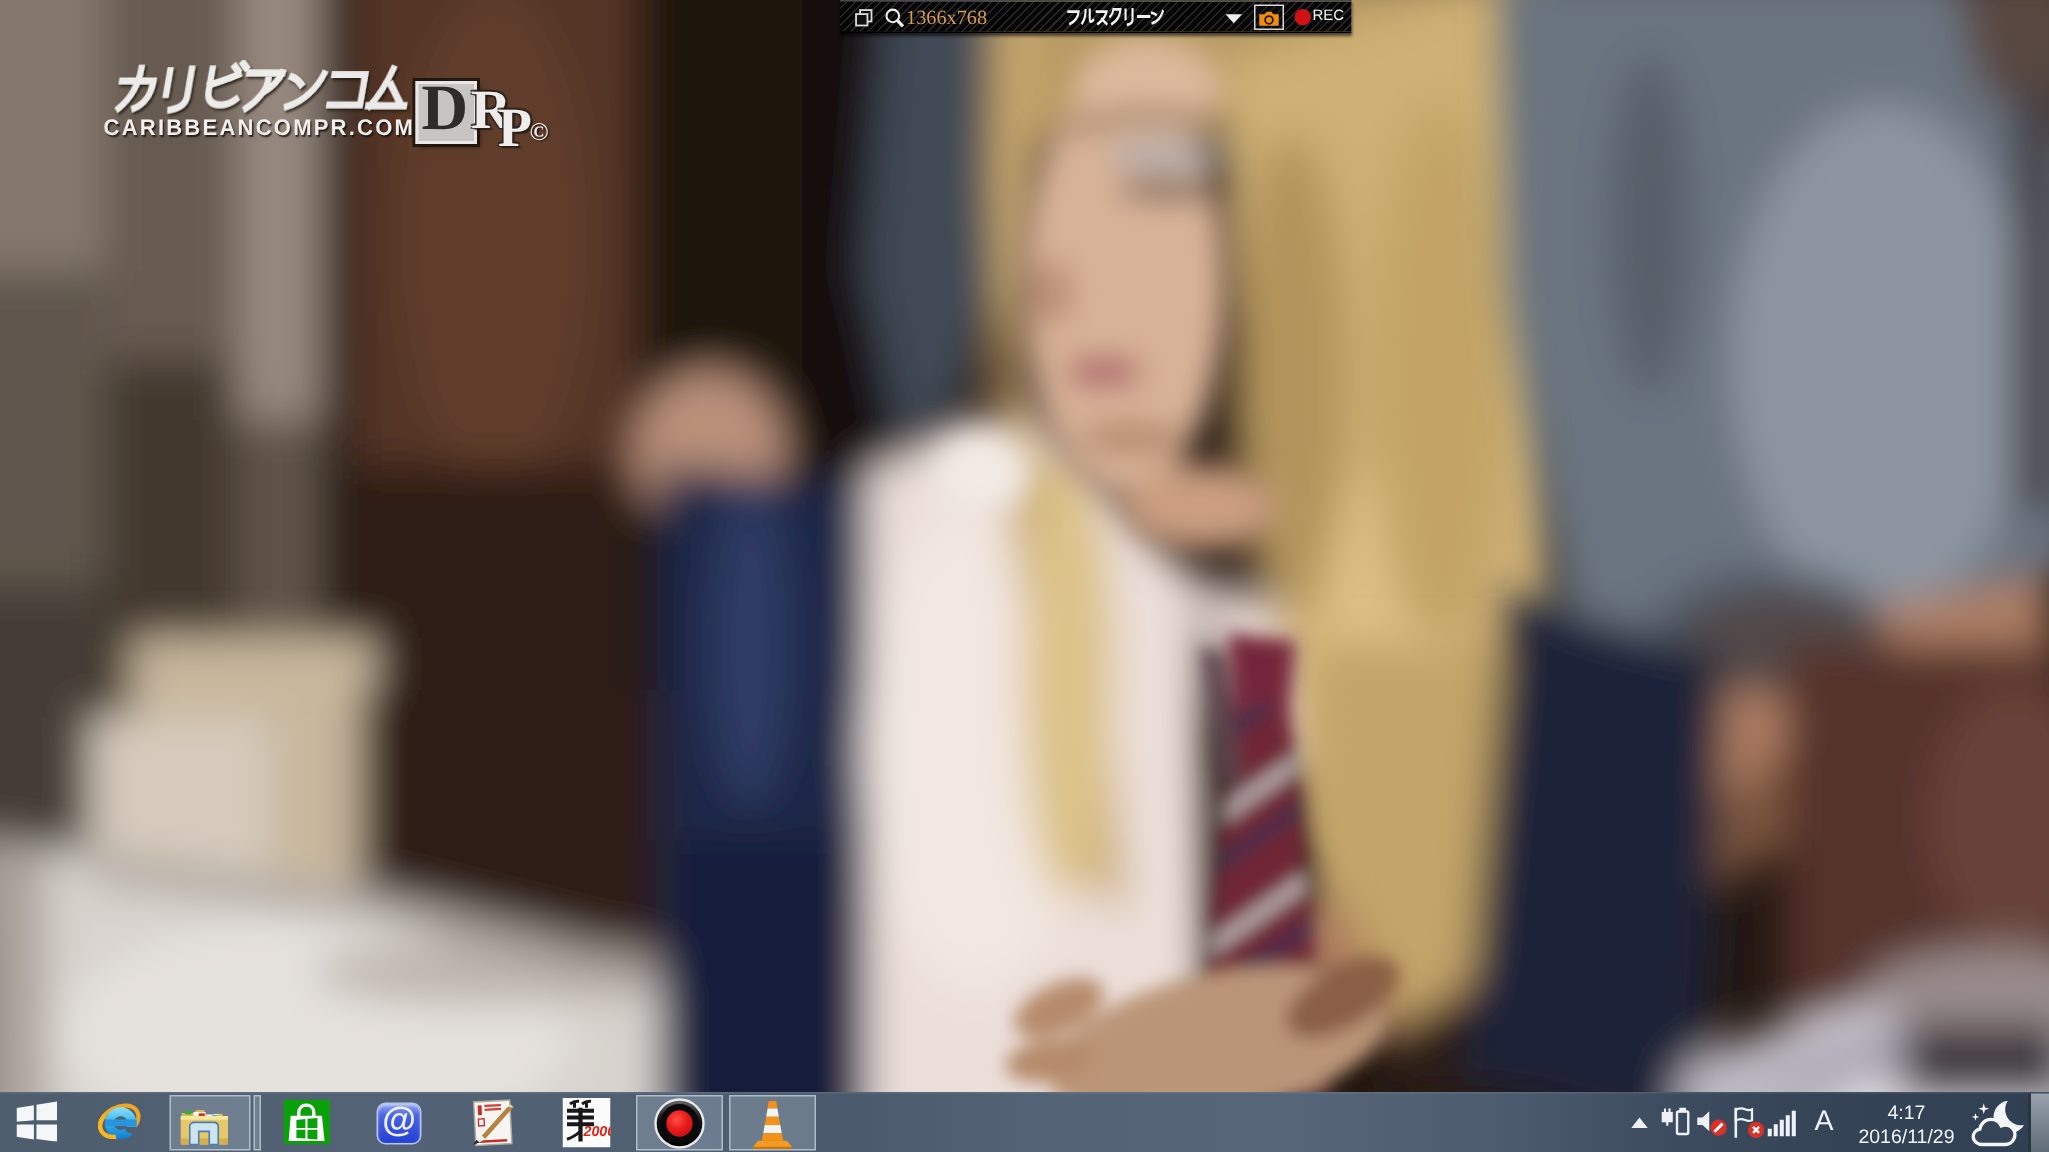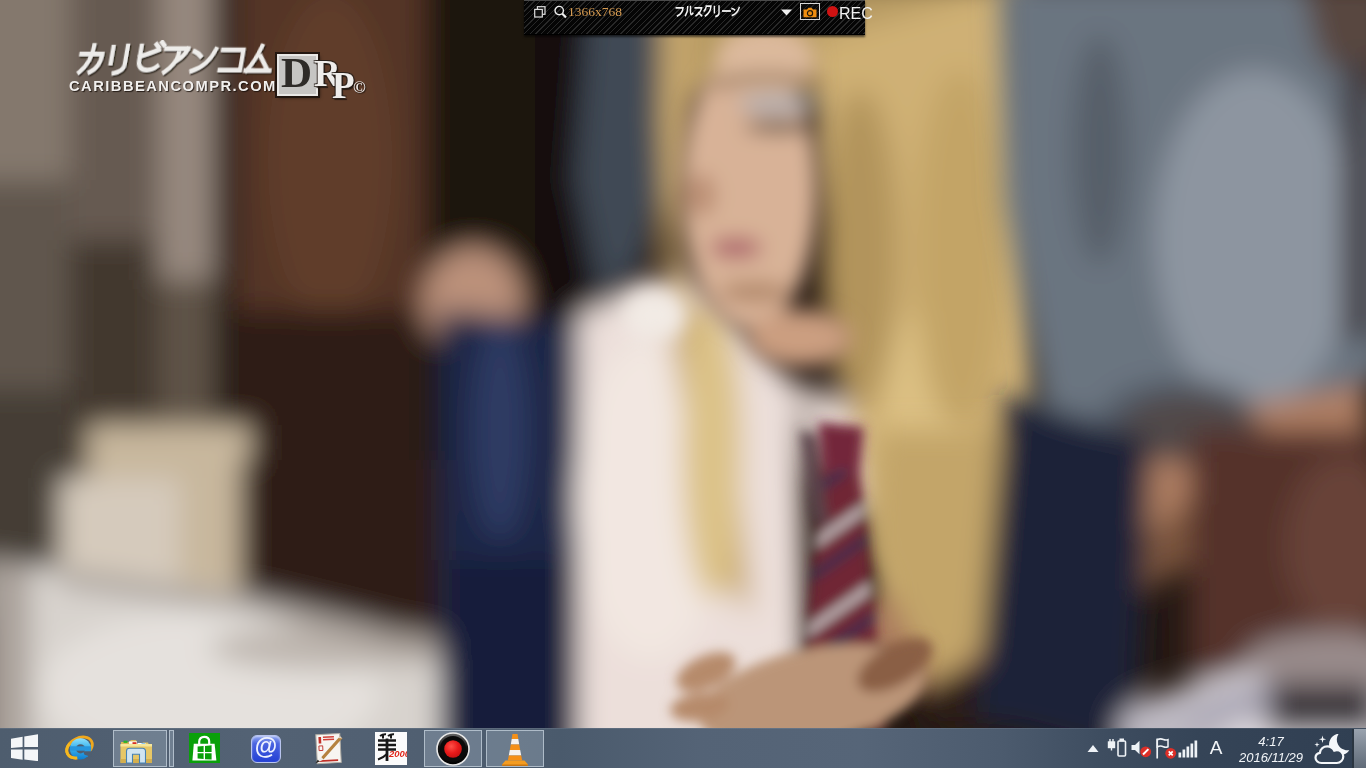--- a/index.html
+++ b/index.html
@@ -152,21 +152,21 @@
 </svg>
 <div class="abs" style="left:1px;top:41px;font-weight:bold;font-size:15px;letter-spacing:1.5px;color:#f2f0ee;text-shadow:1px 1px 1px rgba(20,12,8,0.8);transform:scale(0.98,1);transform-origin:0 0;">CARIBBEANCOMPR.COM</div>
 </div>
 <div class="abs" style="left:277px;top:53px;width:100px;height:50px;font-family:'Liberation Serif',serif;">
 <div class="abs" style="left:0;top:1px;width:41px;height:42px;background:#c6c5c3;border:2px solid #e9e8e6;box-shadow:0 0 0 2px rgba(30,20,14,0.9),2px 2px 3px rgba(0,0,0,0.5);"></div>
 <div class="abs" style="left:4px;top:-5px;font-size:43px;font-weight:bold;color:#2e2b28;">D</div>
 <div class="abs" style="left:37px;top:-1px;font-size:37px;font-weight:bold;color:#efedeb;text-shadow:-1px -1px 0 rgba(42,33,28,0.75),1px -1px 0 rgba(42,33,28,0.75),-1px 1px 0 rgba(42,33,28,0.75),1.5px 1.5px 1px rgba(28,20,15,0.85);">R</div>
 <div class="abs" style="left:55px;top:11px;font-size:37px;font-weight:bold;color:#efedeb;text-shadow:-1px -1px 0 rgba(42,33,28,0.75),1px -1px 0 rgba(42,33,28,0.75),-1px 1px 0 rgba(42,33,28,0.75),1.5px 1.5px 1px rgba(28,20,15,0.85);">P</div>
 <div class="abs" style="left:76px;top:25px;font-size:17px;font-weight:bold;color:#efedeb;text-shadow:1px 1px 1px #1c140f;">©</div>
 </div>
-<div class="abs" style="left:524px;top:0;width:341px;height:35px;background:repeating-linear-gradient(135deg,#050505 0px,#050505 3px,#282828 3px,#282828 4px);border-top:1px solid #4a4a4a;border-bottom:1px solid #000;box-shadow:0 2px 2px rgba(0,0,0,0.6);">
+<div class="abs" style="left:560px;top:0;width:341px;height:22px;background:repeating-linear-gradient(135deg,#050505 0px,#050505 3px,#282828 3px,#282828 4px);border-top:1px solid #4a4a4a;border-bottom:1px solid #000;box-shadow:0 2px 2px rgba(0,0,0,0.6);">
 <svg class="abs" style="left:10px;top:5px" width="12" height="12" viewBox="0 0 12 12" fill="none" stroke="#dddddd" stroke-width="1.2">
 <rect x="3.4" y="0.7" width="7.6" height="7.6"></rect>
         <rect x="0.7" y="3.4" width="7.6" height="7.6" fill="#111"></rect>
 </svg>
 <svg class="abs" style="left:29px;top:4px" width="15" height="15" viewBox="0 0 15 15" fill="none" stroke="#eeeeee">
 <circle cx="6.2" cy="5.6" r="4.2" stroke-width="1.4"></circle>
         <path d="M9.4,8.8 L13,12.6" stroke-width="2.2"></path>
 </svg>
 <div class="abs" style="left:44px;top:3px;font-family:'Liberation Serif',serif;font-size:13.5px;color:#d79c52;">1366x768</div>
 <svg class="abs" style="left:151px;top:4px" width="66" height="15" viewBox="0 0 66 15" fill="none" stroke="#f2f2f2" stroke-width="4.6" stroke-linecap="square">
@@ -195,21 +195,21 @@
 <svg class="abs" style="left:257px;top:8px" width="11" height="7" viewBox="0 0 11 7">
         <polygon points="0,0.5 11,0.5 5.5,6.5" fill="#f0f0f0"></polygon>
       </svg>
 <div class="abs" style="left:276px;top:2px;width:20px;height:17px;border:1px solid #d8d8d8;background:rgba(20,20,20,0.3);">
 <svg class="abs" style="left:2px;top:2.5px" width="14" height="11" viewBox="0 0 14 11">
           <path d="M0.5,2.5 H4 L5.5,0.8 H8.5 L10,2.5 H13.5 V10.2 H0.5 Z" fill="#ef8d10"></path>
           <circle cx="7" cy="6.3" r="2.6" fill="#ef8d10" stroke="#241a08" stroke-width="1.2"></circle>
         </svg>
 </div>
 <div class="abs" style="left:303px;top:5px;width:11px;height:11px;border-radius:50%;background:#cf1212;"></div>
-<div class="abs" style="left:315px;top:4px;font-size:16px;color:#f2f2f2;">REC</div>
+<div class="abs" style="left:315px;top:4px;font-size:10px;color:#f2f2f2;">REC</div>
 </div>
 <div class="abs" id="tb" style="left:0;top:728px;width:1366px;height:40px;background:linear-gradient(90deg,#4e5d6e 0px,#505f71 120px,#536274 250px,#505f71 420px,#4a5a6c 560px,#546376 700px,#566578 860px,#4c5b6e 1000px,#3e4d60 1100px,#354457 1200px,#303f52 1366px);border-top:1px solid rgba(255,255,255,0.09);">
 <svg class="abs" style="left:11px;top:5px" width="28" height="27" viewBox="0 0 28 27" fill="#f4f6f8">
 <polygon points="0,4.7 11.6,2.8 11.6,12.9 0,13.9"></polygon>
 <polygon points="13.3,2.5 27,0.3 27,12.9 13.3,12.9"></polygon>
 <polygon points="0,15.6 11.6,15.6 11.6,25.7 0,23.9"></polygon>
 <polygon points="13.3,15.6 27,15.6 27,27.2 13.3,25.4"></polygon>
 </svg>
 <svg class="abs" style="left:63px;top:2px" width="35" height="35" viewBox="0 0 35 35">
 <defs>
@@ -336,21 +336,21 @@
 </svg>
 
 <svg class="abs" style="left:1178px;top:10px" width="20" height="20" viewBox="0 0 20 20" fill="#eef2f6">
 <rect x="0.5" y="13.5" width="2.7" height="5"></rect>
         <rect x="4.5" y="10.5" width="2.7" height="8"></rect>
         <rect x="8.5" y="7.5" width="2.7" height="11"></rect>
         <rect x="12.5" y="4.5" width="2.7" height="14"></rect>
         <rect x="16.5" y="1.5" width="2.7" height="17"></rect>
 </svg>
 <div class="abs" style="left:1204px;top:8px;width:24px;font-size:19px;color:#f2f5f8;text-align:center;">A</div>
-<div class="abs" style="left:1236px;top:5px;width:70px;text-align:center;font-size:13px;color:#f2f5f8;line-height:15.5px;font-style:italic;">4:17<br>2016/11/29</div>
+<div class="abs" style="left:1236px;top:5px;width:70px;text-align:center;font-size:13px;color:#f2f5f8;line-height:15.5px;">4:17<br>2016/11/29</div>
 <svg class="abs" style="left:1313px;top:3px" width="40" height="34" viewBox="0 0 40 34">
 <path d="M25.5,2 C23.5,5 23.2,9 25,12.5 C27.3,16.8 32,19 36.3,18 C35.2,20 33.3,21.7 30.8,22.6 C25,24.7 18.7,21.8 16.7,16.2 C14.7,10.6 17.6,4.4 23.2,2.3 C24,2 24.8,1.9 25.5,2 Z" fill="#f4f7fa"></path>
 <path d="M8.5,31 C5.2,31 2.5,28.7 2.5,25.8 C2.5,23.3 4.4,21.3 6.9,20.8 C7.4,17.1 10.5,14.3 14.3,14.3 C17.3,14.3 19.9,16 21.2,18.6 C22,18.3 22.9,18.1 23.8,18.1 C27.4,18.1 30.3,20.8 30.3,24.4 C30.3,28 27.4,31 23.8,31 Z" fill="#354457" stroke="#f4f7fa" stroke-width="2.2"></path>
 <path d="M9.5,3.5 L10.3,6.4 L13.2,7.2 L10.3,8 L9.5,10.9 L8.7,8 L5.8,7.2 L8.7,6.4 Z" fill="#f4f7fa"></path>
 <path d="M4,10 L4.6,12 L6.6,12.6 L4.6,13.2 L4,15.2 L3.4,13.2 L1.4,12.6 L3.4,12 Z" fill="#f4f7fa"></path>
 </svg>
 
 <div class="abs" style="left:1352px;top:0;width:14px;height:40px;background:linear-gradient(180deg,#9aa3ae 0%,#7e8894 45%,#5f6a77 100%);border-left:2px solid #2a3540;"></div>
 </div>
 </div>

